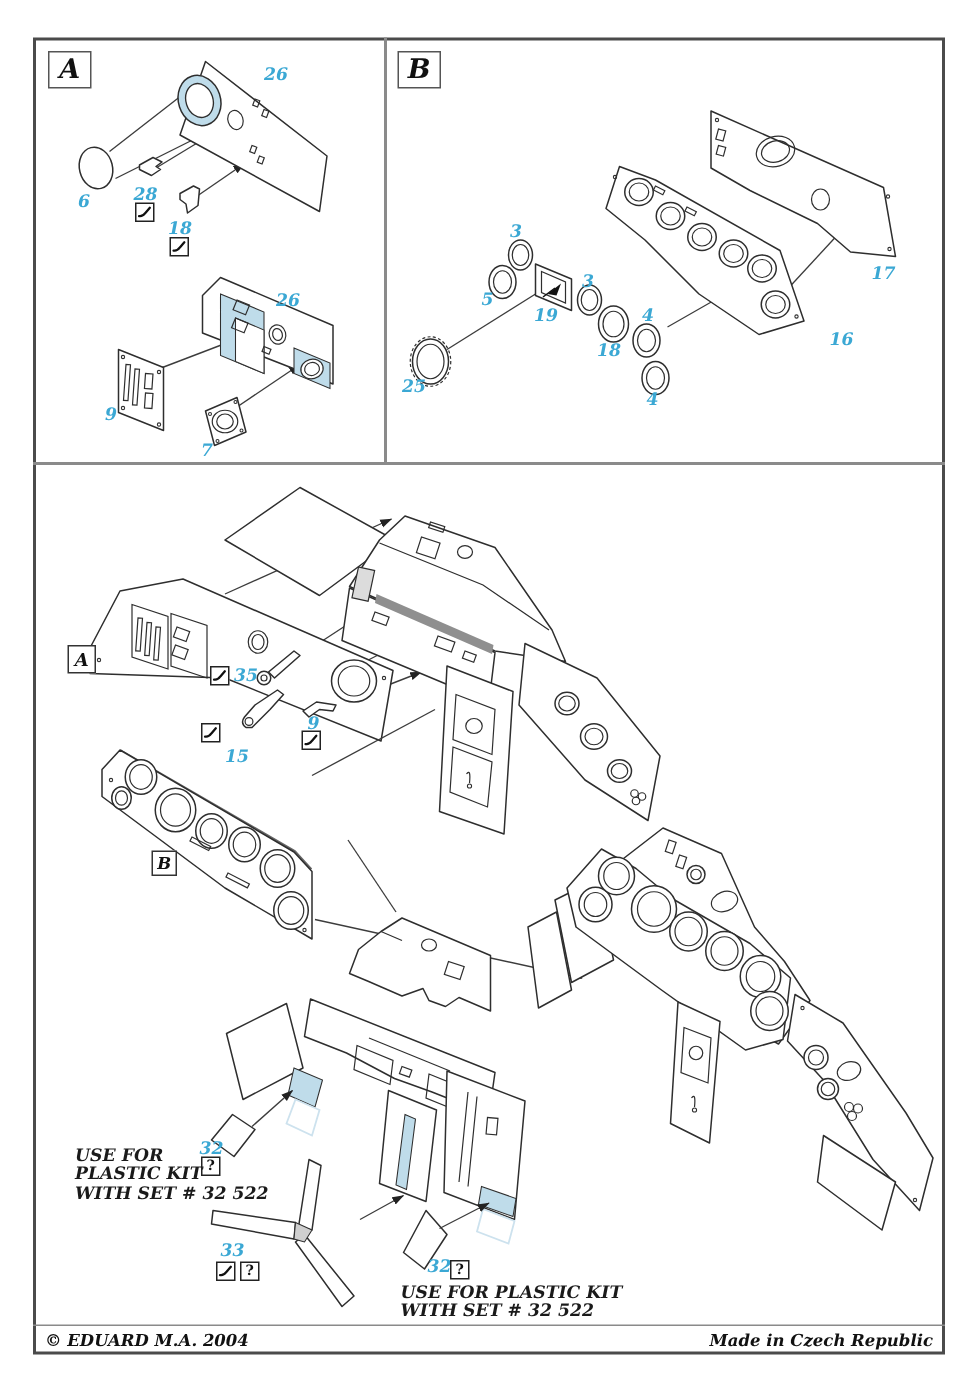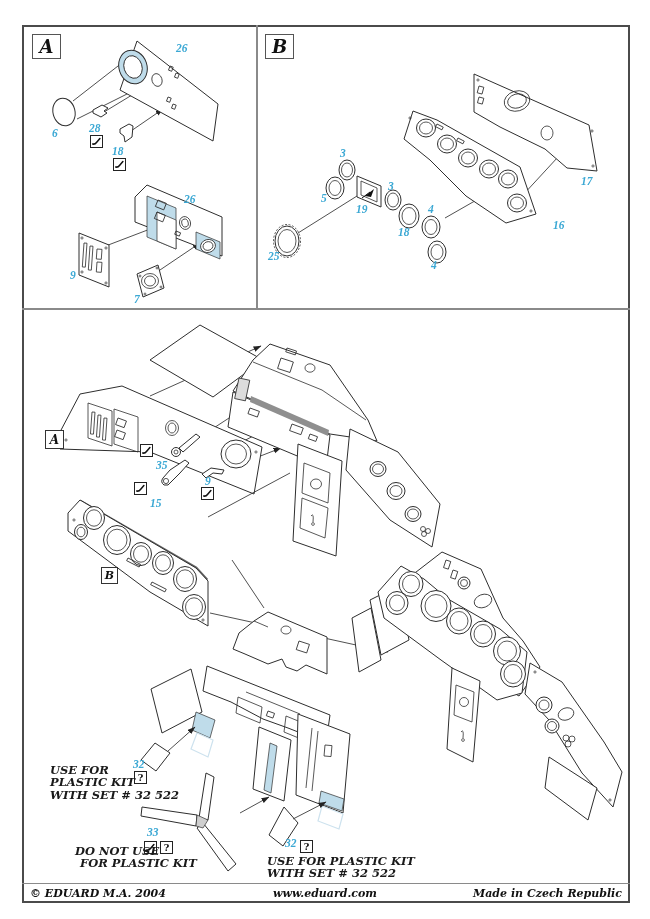--- a/index.html
+++ b/index.html
@@ -16,21 +16,21 @@
   .ring-o{fill:#fff;stroke:#2e2e2e;stroke-width:1;}
   .ring-i{fill:none;stroke:#2e2e2e;stroke-width:.8;}
   .ld{stroke:#3c3c3c;stroke-width:.9;fill:none;}
   .ar{marker-end:url(#ah);}
   .hl{fill:var(--highlight,#BFDCEA);stroke:#2e2e2e;stroke-width:.7;}
   .hlr{fill:var(--highlight,#BFDCEA);stroke:#2e2e2e;stroke-width:1;}
   .ghost{fill:none;stroke:var(--ghost,#CDE2EE);stroke-width:1.2;}
   .shade{fill:#8f8f8f;stroke:none;}
   .dot{fill:none;stroke:#2e2e2e;stroke-width:.7;}
   .pn{position:absolute;font-weight:bold;font-style:italic;font-size:11.5px;
-      color:var(--accent,#3BA8D4);white-space:nowrap;font-family:Liberation Serif, serif;}
+      color:var(--accent,#3BA8D4);white-space:nowrap;}
   .secbox{position:absolute;width:27px;height:23px;border:1.2px solid #555;
           display:flex;align-items:center;justify-content:center;
           font-weight:bold;font-style:italic;font-size:18px;color:#111;background:#fff;}
   .tagbox{position:absolute;border:1px solid #333;background:#fff;display:flex;
           align-items:center;justify-content:center;font-weight:bold;font-style:italic;color:#111;}
   .cb{position:absolute;width:13px;height:13px;border:1.3px solid #222;background:#fff;
       display:flex;align-items:center;justify-content:center;box-sizing:border-box;}
   .cb span{font-weight:bold;font-size:9.5px;color:#111;line-height:1;}
   .note{position:absolute;font-weight:bold;font-style:italic;font-size:11.5px;color:#1a1a1a;
         line-height:12.4px;white-space:nowrap;}
@@ -417,21 +417,21 @@
   <div class="pn" style="left:321px;top:192px;">5</div>
   <div class="pn" style="left:356px;top:203px;">19</div>
   <div class="pn" style="left:388px;top:180px;">3</div>
   <div class="pn" style="left:398px;top:226px;">18</div>
   <div class="pn" style="left:428px;top:203px;">4</div>
   <div class="pn" style="left:268px;top:250px;">25</div>
   <div class="pn" style="left:431px;top:259px;">4</div>
   <div class="pn" style="left:581px;top:175px;">17</div>
   <div class="pn" style="left:509px;top:219px;margin-left:44px;">16</div>
 
-  <div class="pn" style="left:156px;top:443px;margin-top:16px;">35</div>
+  <div class="pn" style="left:156px;top:443px;">35</div>
   <div class="pn" style="left:150px;top:481px;margin-top:16px;">15</div>
   <div class="pn" style="left:205px;top:475px;">9</div>
   <div class="pn" style="left:133px;top:758px;">32</div>
   <div class="pn" style="left:147px;top:826px;">33</div>
   <div class="pn" style="left:285px;top:837px;">32</div>
 
   <div class="cb" style="left:90px;top:135px;">
       <svg width="11" height="11" viewBox="0 0 13 13">
         <path d="M2,9.5 C4,10 5.5,9 7,7 L10.5,3" fill="none" stroke="#111" stroke-width="1.8" stroke-linecap="round"></path>
       </svg>
@@ -469,26 +469,21 @@
     </div>
   <div class="cb" style="left:300px;top:840px;">
       <span>?</span>
     </div>
 
   <div class="note" style="left:50px;top:764px;">
     <span>USE FOR</span>
     <span>PLASTIC KIT</span>
     <span>WITH SET # 32 522</span>
   </div>
-  <div class="note" style="left:75px;top:845px;">
-    <span>DO NOT USE</span>
-    <span style="margin-left:5px;">FOR PLASTIC KIT</span>
-  </div>
   <div class="note" style="left:267px;top:855px;">
     <span>USE FOR PLASTIC KIT</span>
     <span>WITH SET # 32 522</span>
   </div>
 
   <div class="footer-txt" style="left:30px;">© EDUARD M.A. 2004</div>
-  <div class="footer-txt" style="left:0;right:0;text-align:center;">www.eduard.com</div>
   <div class="footer-txt" style="right:28px;">Made in Czech Republic</div>
 
 </div>
 
 </body></html>

